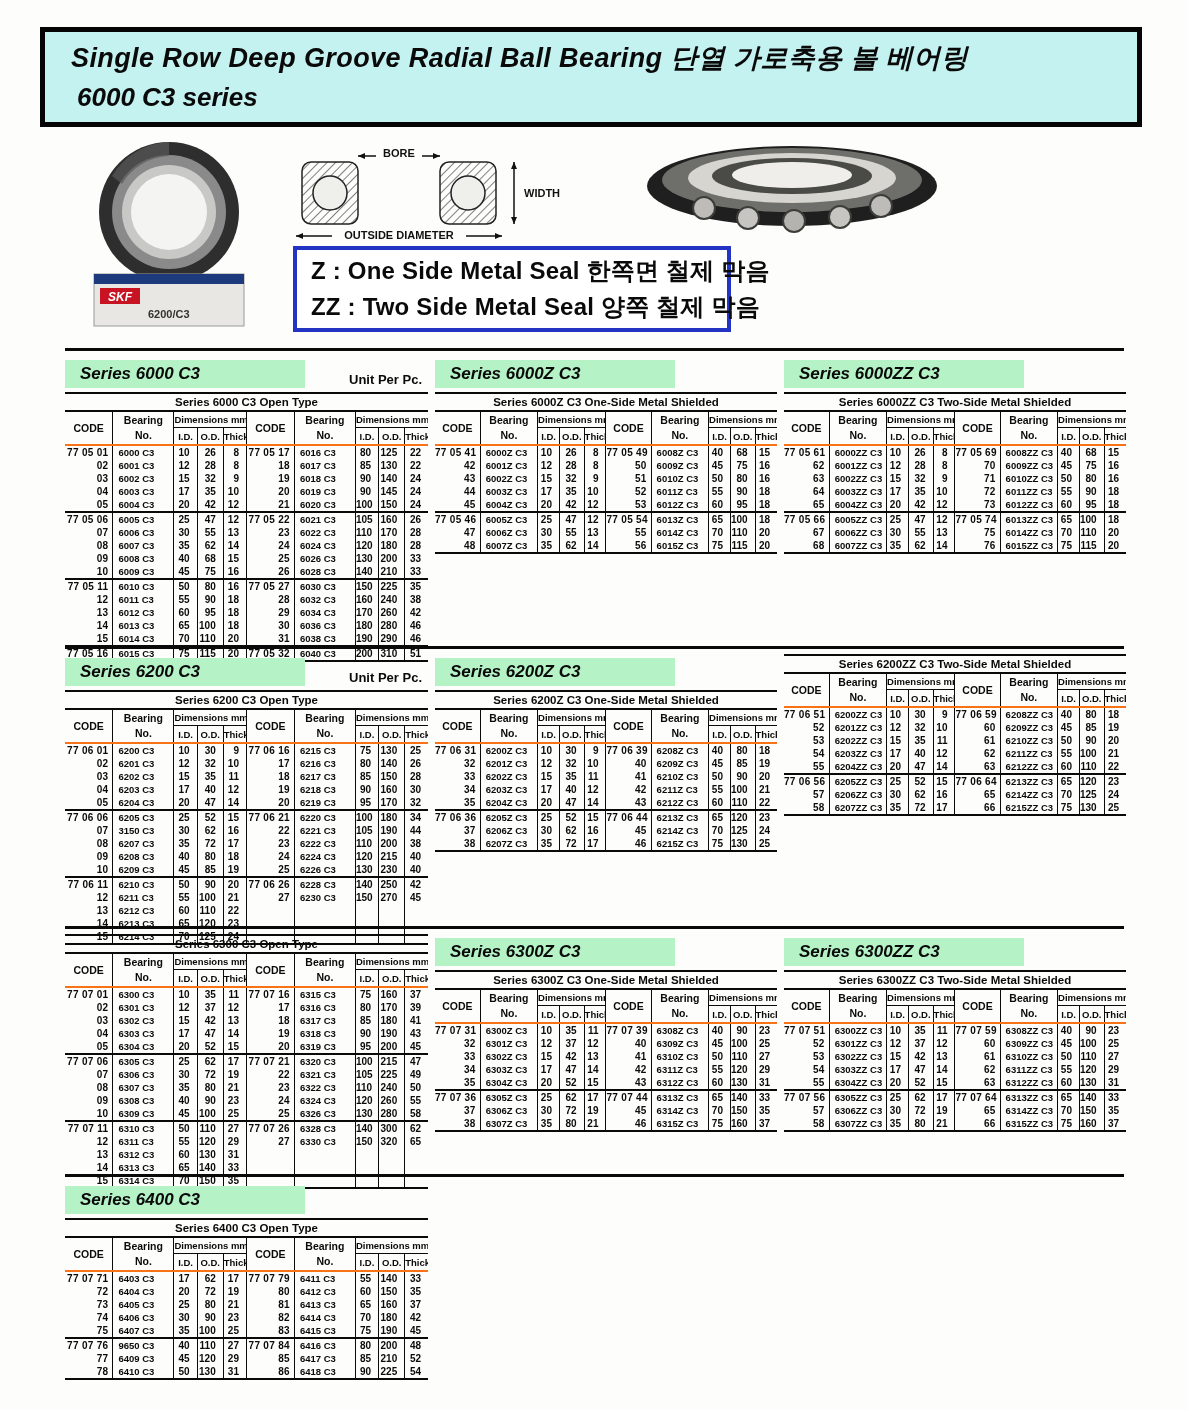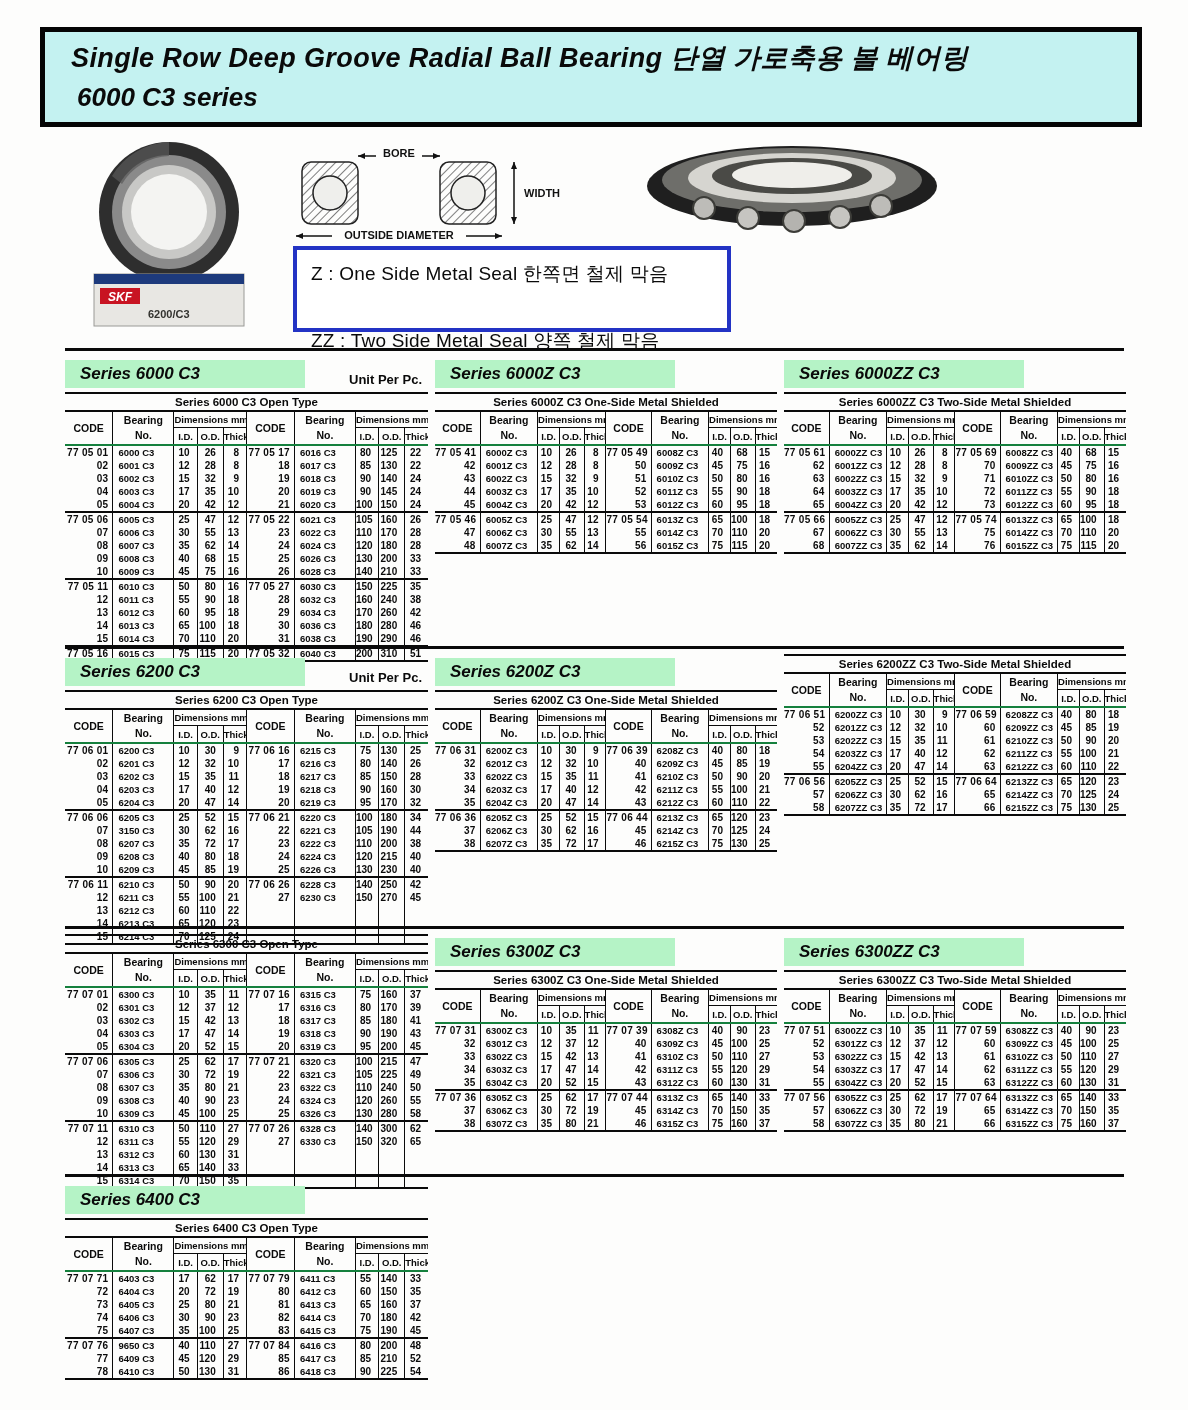--- a/index.html
+++ b/index.html
@@ -19,21 +19,21 @@
   .photo-left{position:absolute;left:72px;top:136px;width:195px;height:200px;}
   .diagram{position:absolute;left:292px;top:146px;width:330px;height:96px;}
   .photo-right{position:absolute;left:642px;top:142px;width:310px;height:96px;}
   svg text{font-family:"Liberation Sans",sans-serif;}
   
   .seal-box{
     position:absolute;left:293px;top:246px;width:438px;height:86px;
     border:4px solid #2333c4;box-sizing:border-box;background:#fff;
     display:flex;flex-direction:column;justify-content:center;padding-left:14px;gap:4px;
   }
-  .seal-line{font-weight:normal;font-size:19px;letter-spacing:.2px;white-space:nowrap;margin-top:37px;}
+  .seal-line{font-weight:bold;font-size:24px;letter-spacing:.2px;white-space:nowrap;}
   
   .section{
     position:absolute;left:65px;width:1059px;border-top:3px solid #0a0a0a;
     padding-top:5px;display:flex;gap:7px;align-items:flex-start;box-sizing:border-box;
   }
   #sec1{top:348px}#sec2{top:646px}#sec3{top:926px}#sec4{top:1174px}
   .series-block{width:342px;flex:0 0 auto;}
   .series-block.wide{width:363px;}
   .series-head{display:flex;align-items:flex-end;height:32px;margin-bottom:4px;}
   .series-label{
@@ -43,21 +43,21 @@
   .unit{margin-left:auto;font-weight:bold;font-size:13px;padding:0 6px 1px 0;}
   
   .tbl-sub{
     border-top:2px solid #0a0a0a;border-bottom:2px solid #0a0a0a;
     font-weight:bold;font-size:11.5px;text-align:center;padding:2px 0;
   }
   table{width:100%;border-collapse:collapse;table-layout:fixed;border-bottom:2.5px solid #0a0a0a;}
   th,td{padding:0;border-left:1px solid #0a0a0a;overflow:hidden;white-space:nowrap;}
   tr > th:first-child, tr > td:first-child{border-left:none;}
   tr.hrow2 > th:first-child{border-left:1px solid #0a0a0a;}
-  thead{border-bottom:2px solid #15803d;}
+  thead{border-bottom:2px solid #f97316;}
   tbody{border-top:2px solid #0a0a0a;}
   thead th{font-weight:bold;font-size:9.5px;text-align:center;line-height:15px;height:15px;}
   th.hspan{height:32px;font-size:10.5px;}
   th.dims{border-bottom:1px solid #0a0a0a;}
   td{font-weight:bold;font-size:10px;height:13px;line-height:13px;}
   td.cc{text-align:right;padding-right:4px;letter-spacing:.3px;}
   td.cb{text-align:left;padding-left:5px;font-size:9.5px;}
   td.cn{text-align:right;padding-right:7px;}
 </style>
 </head>

